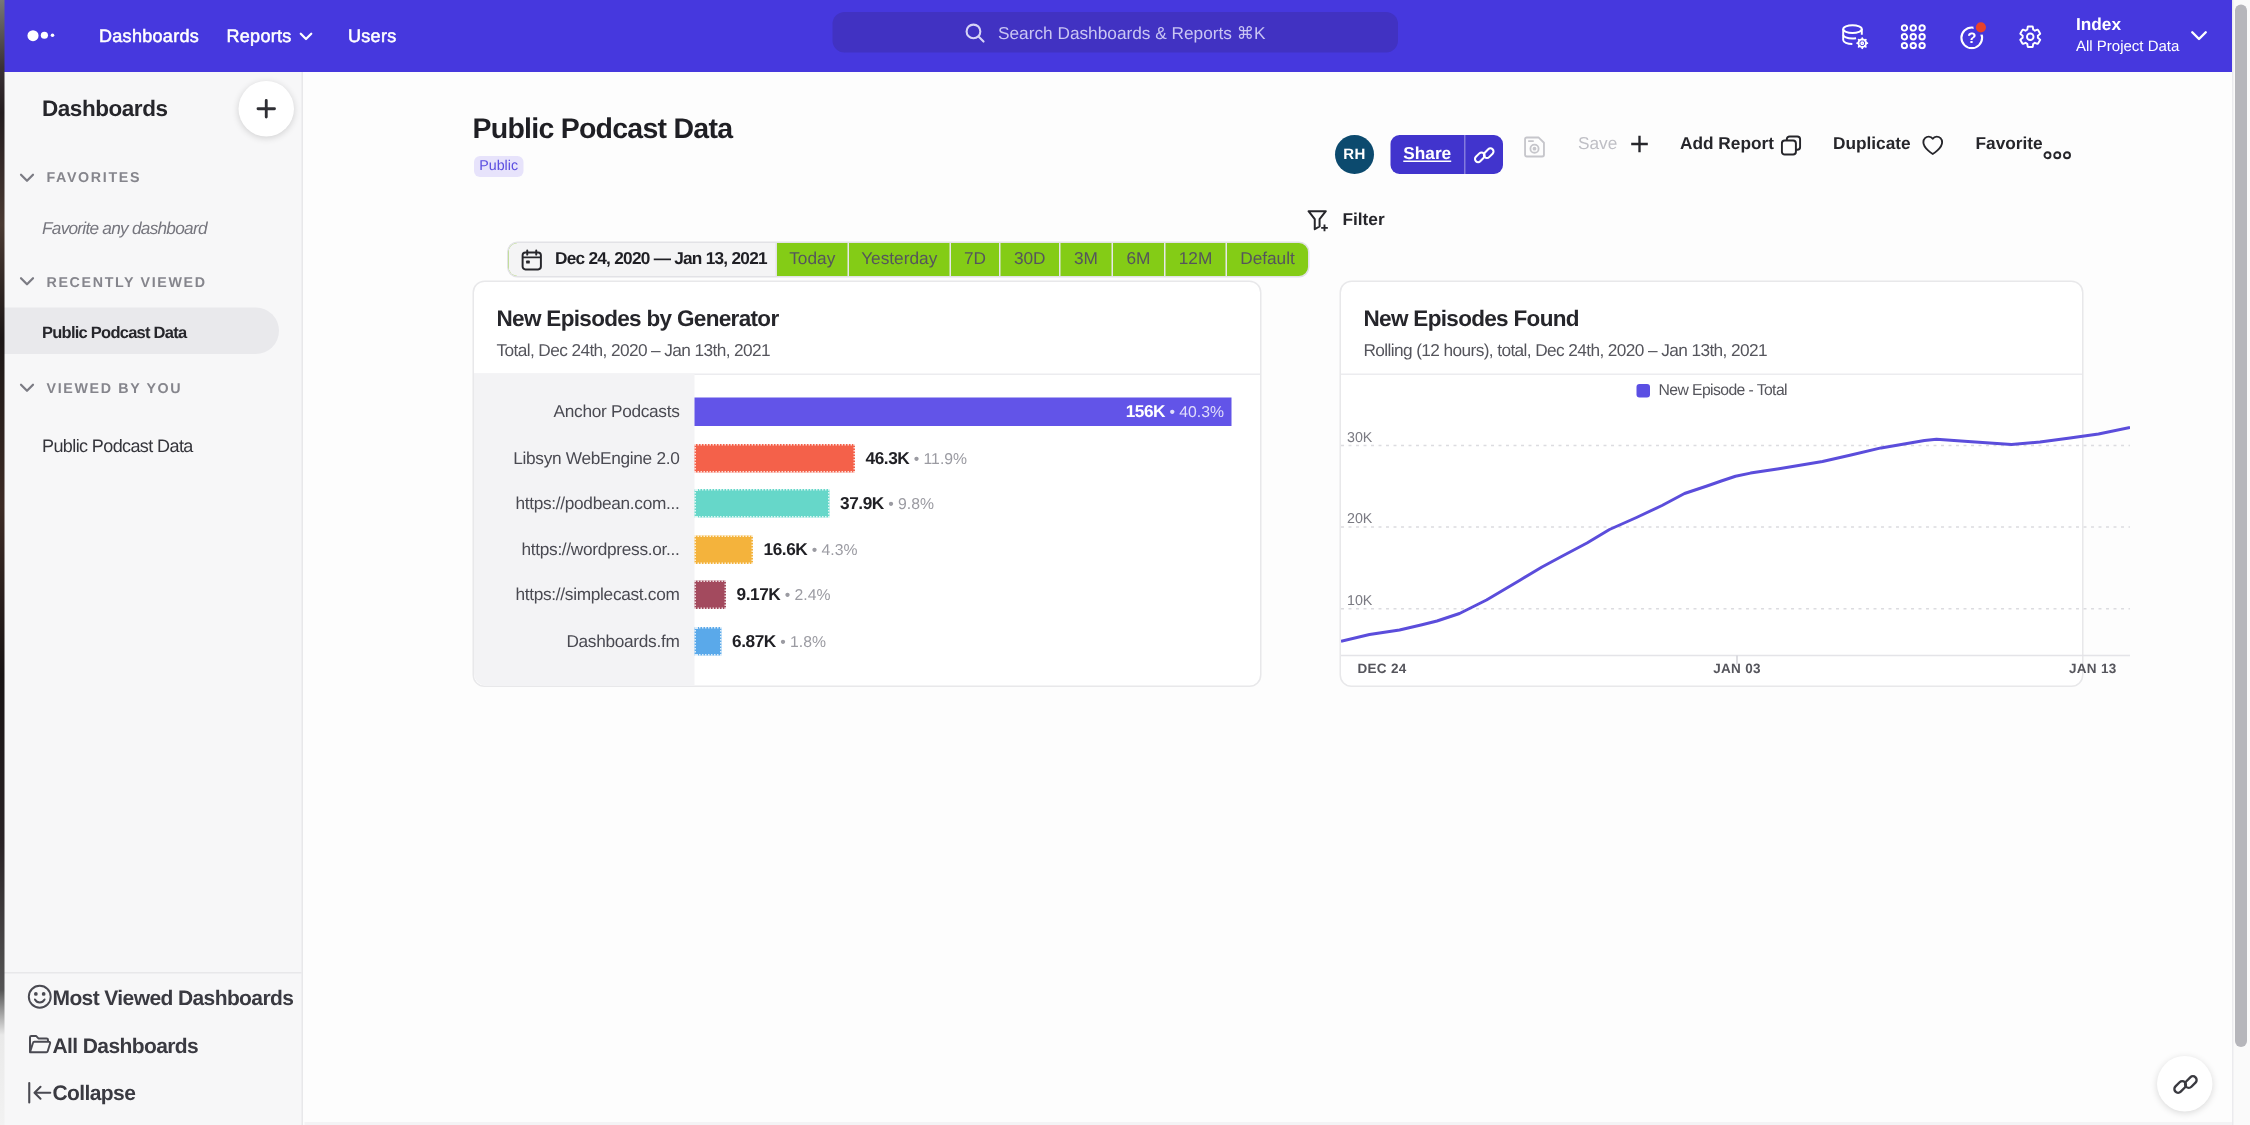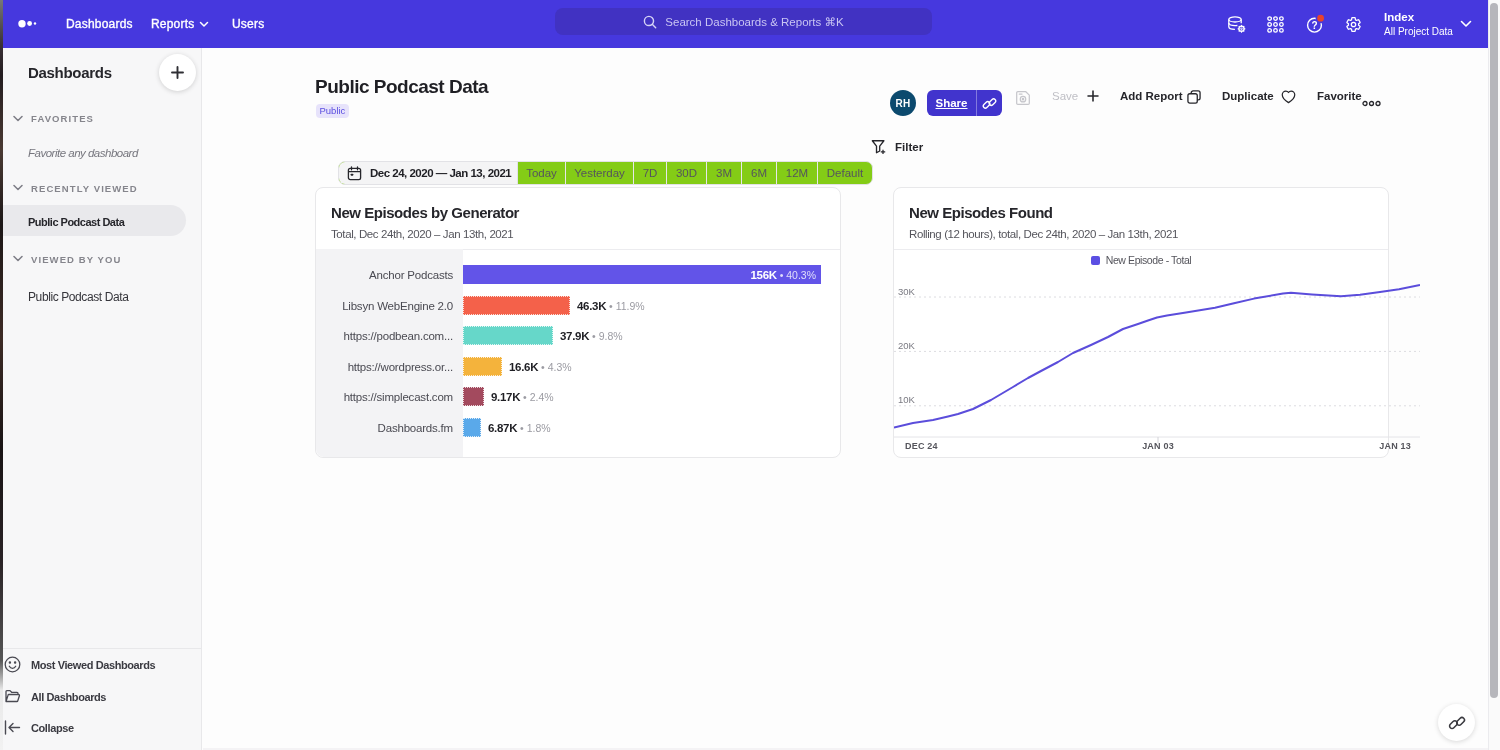--- a/index.html
+++ b/index.html
@@ -15,21 +15,21 @@
 
 
 .sidebar { position:absolute; left:0; top:48px; width:202px; height:702px; background:#f7f7f8; border-right:1px solid #e8e8ea; }
 .sb-title { position:absolute; left:28px; top:16px; font-size:15px; font-weight:700; letter-spacing:-.3px; color:#26262b; }
 .sb-plus { position:absolute; left:159px; top:6px; width:37px; height:37px; background:#fff; border-radius:50%; box-shadow:0 1px 5px rgba(0,0,0,.16); }
 .sb-head { position:absolute; left:31px; font-size:9.5px; font-weight:700; letter-spacing:1.1px; color:#85858c; }
 .sb-chev { position:absolute; left:13px; }
 .sb-item { position:absolute; left:28px; font-size:12px; letter-spacing:-.4px; color:#35353b; }
 .sb-sel { position:absolute; left:0; top:157px; width:186px; height:31px; background:#e9e9ec; border-radius:0 17px 17px 0; }
 .sb-bottom { position:absolute; left:0; bottom:0; width:201px; height:102px; border-top:1px solid #e8e8ea; }
-.sb-bitem { position:absolute; left:4px; display:flex; align-items:center; gap:10px; font-size:11px; font-weight:700; letter-spacing:-.4px; color:#3a3a41; }
+.sb-bitem { position:absolute; left:18px; display:flex; align-items:center; font-size:14px; font-weight:700; letter-spacing:-.4px; color:#3a3a41; }
 
 
 .page-title { position:absolute; left:315px; top:76px; font-size:19px; font-weight:700; color:#1f1f24; letter-spacing:-.5px; }
 .chip { position:absolute; left:316px; top:104px; height:14px; padding:0 3.5px; background:#e7e3fb; border-radius:4px; color:#5b4ee0; font-size:9.5px; line-height:14px; }
 
 .avatar { position:absolute; left:890px; top:90px; width:26px; height:26px; border-radius:50%; background:#0c4a6e; color:#fff; font-size:10px; font-weight:700; display:flex; align-items:center; justify-content:center; letter-spacing:.3px; }
 .share-btn { position:absolute; left:927px; top:90px; width:75px; height:26px; background:#4134cd; border-radius:6px; display:flex; }
 .share-txt { width:50px; text-align:center; color:#fff; font-size:11.5px; font-weight:700; line-height:26px; border-right:1px solid rgba(255,255,255,.35);text-decoration:underline; }
 .tool { position:absolute; top:90px; height:26px; display:flex; align-items:flex-start; gap:21px; font-size:11.5px; font-weight:600; color:#26262b; }
 

